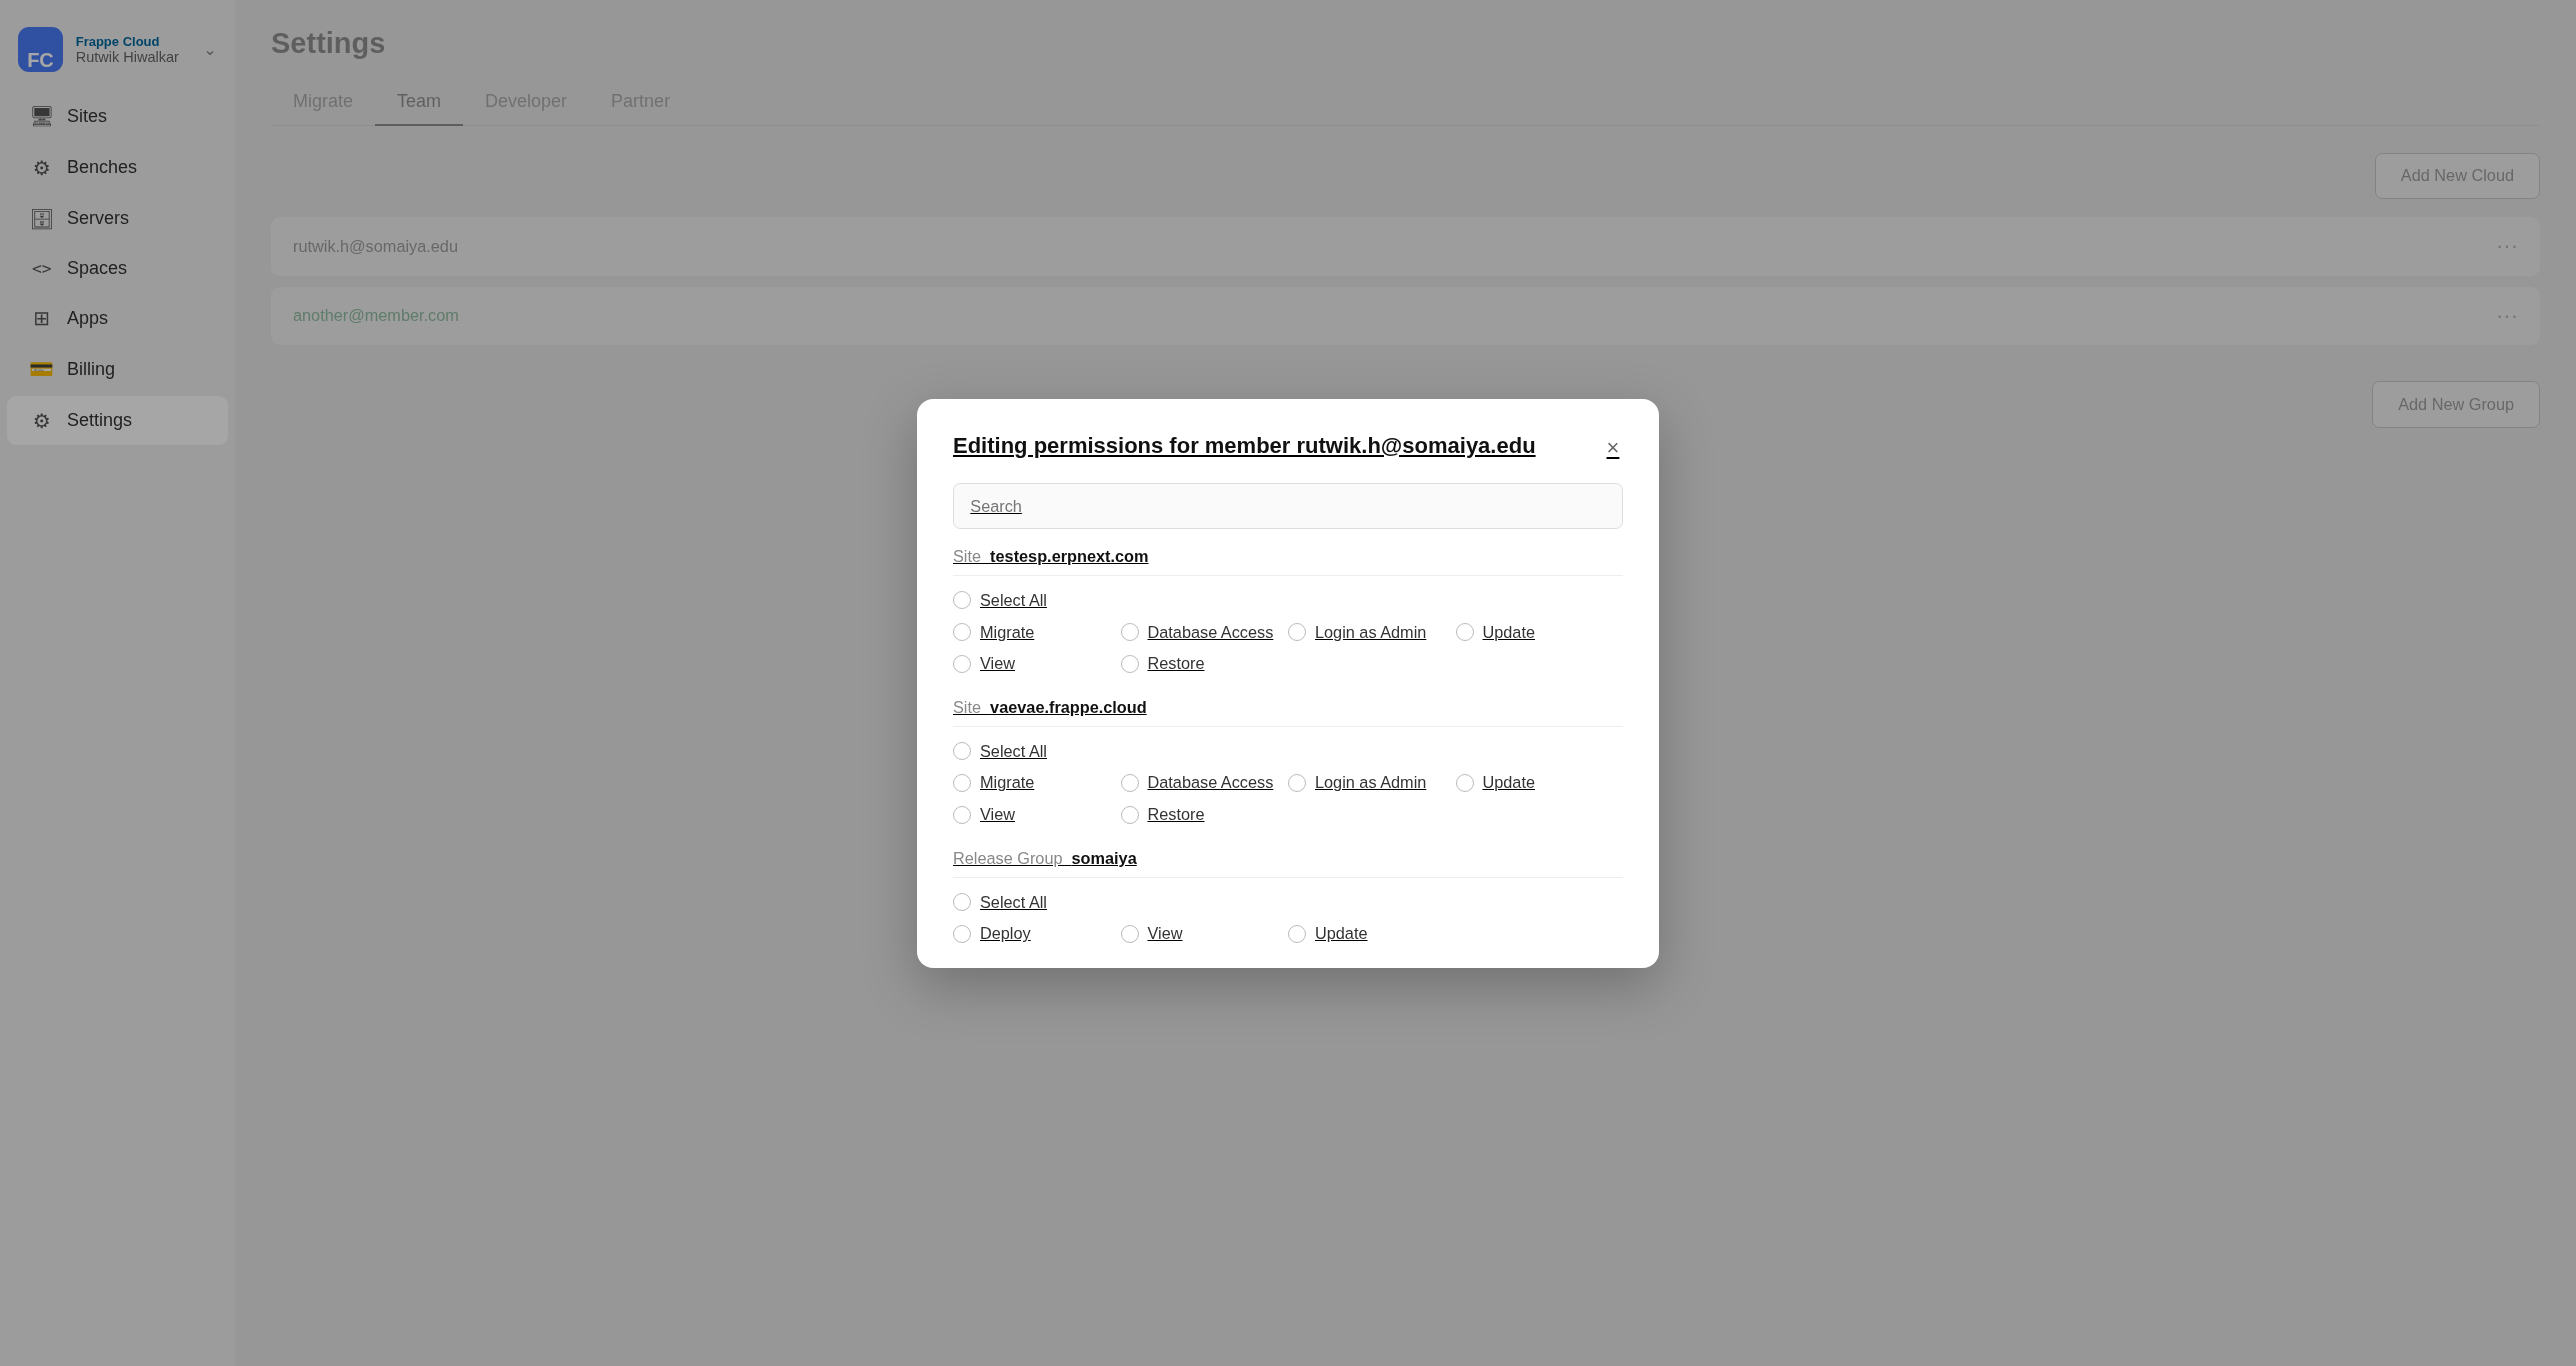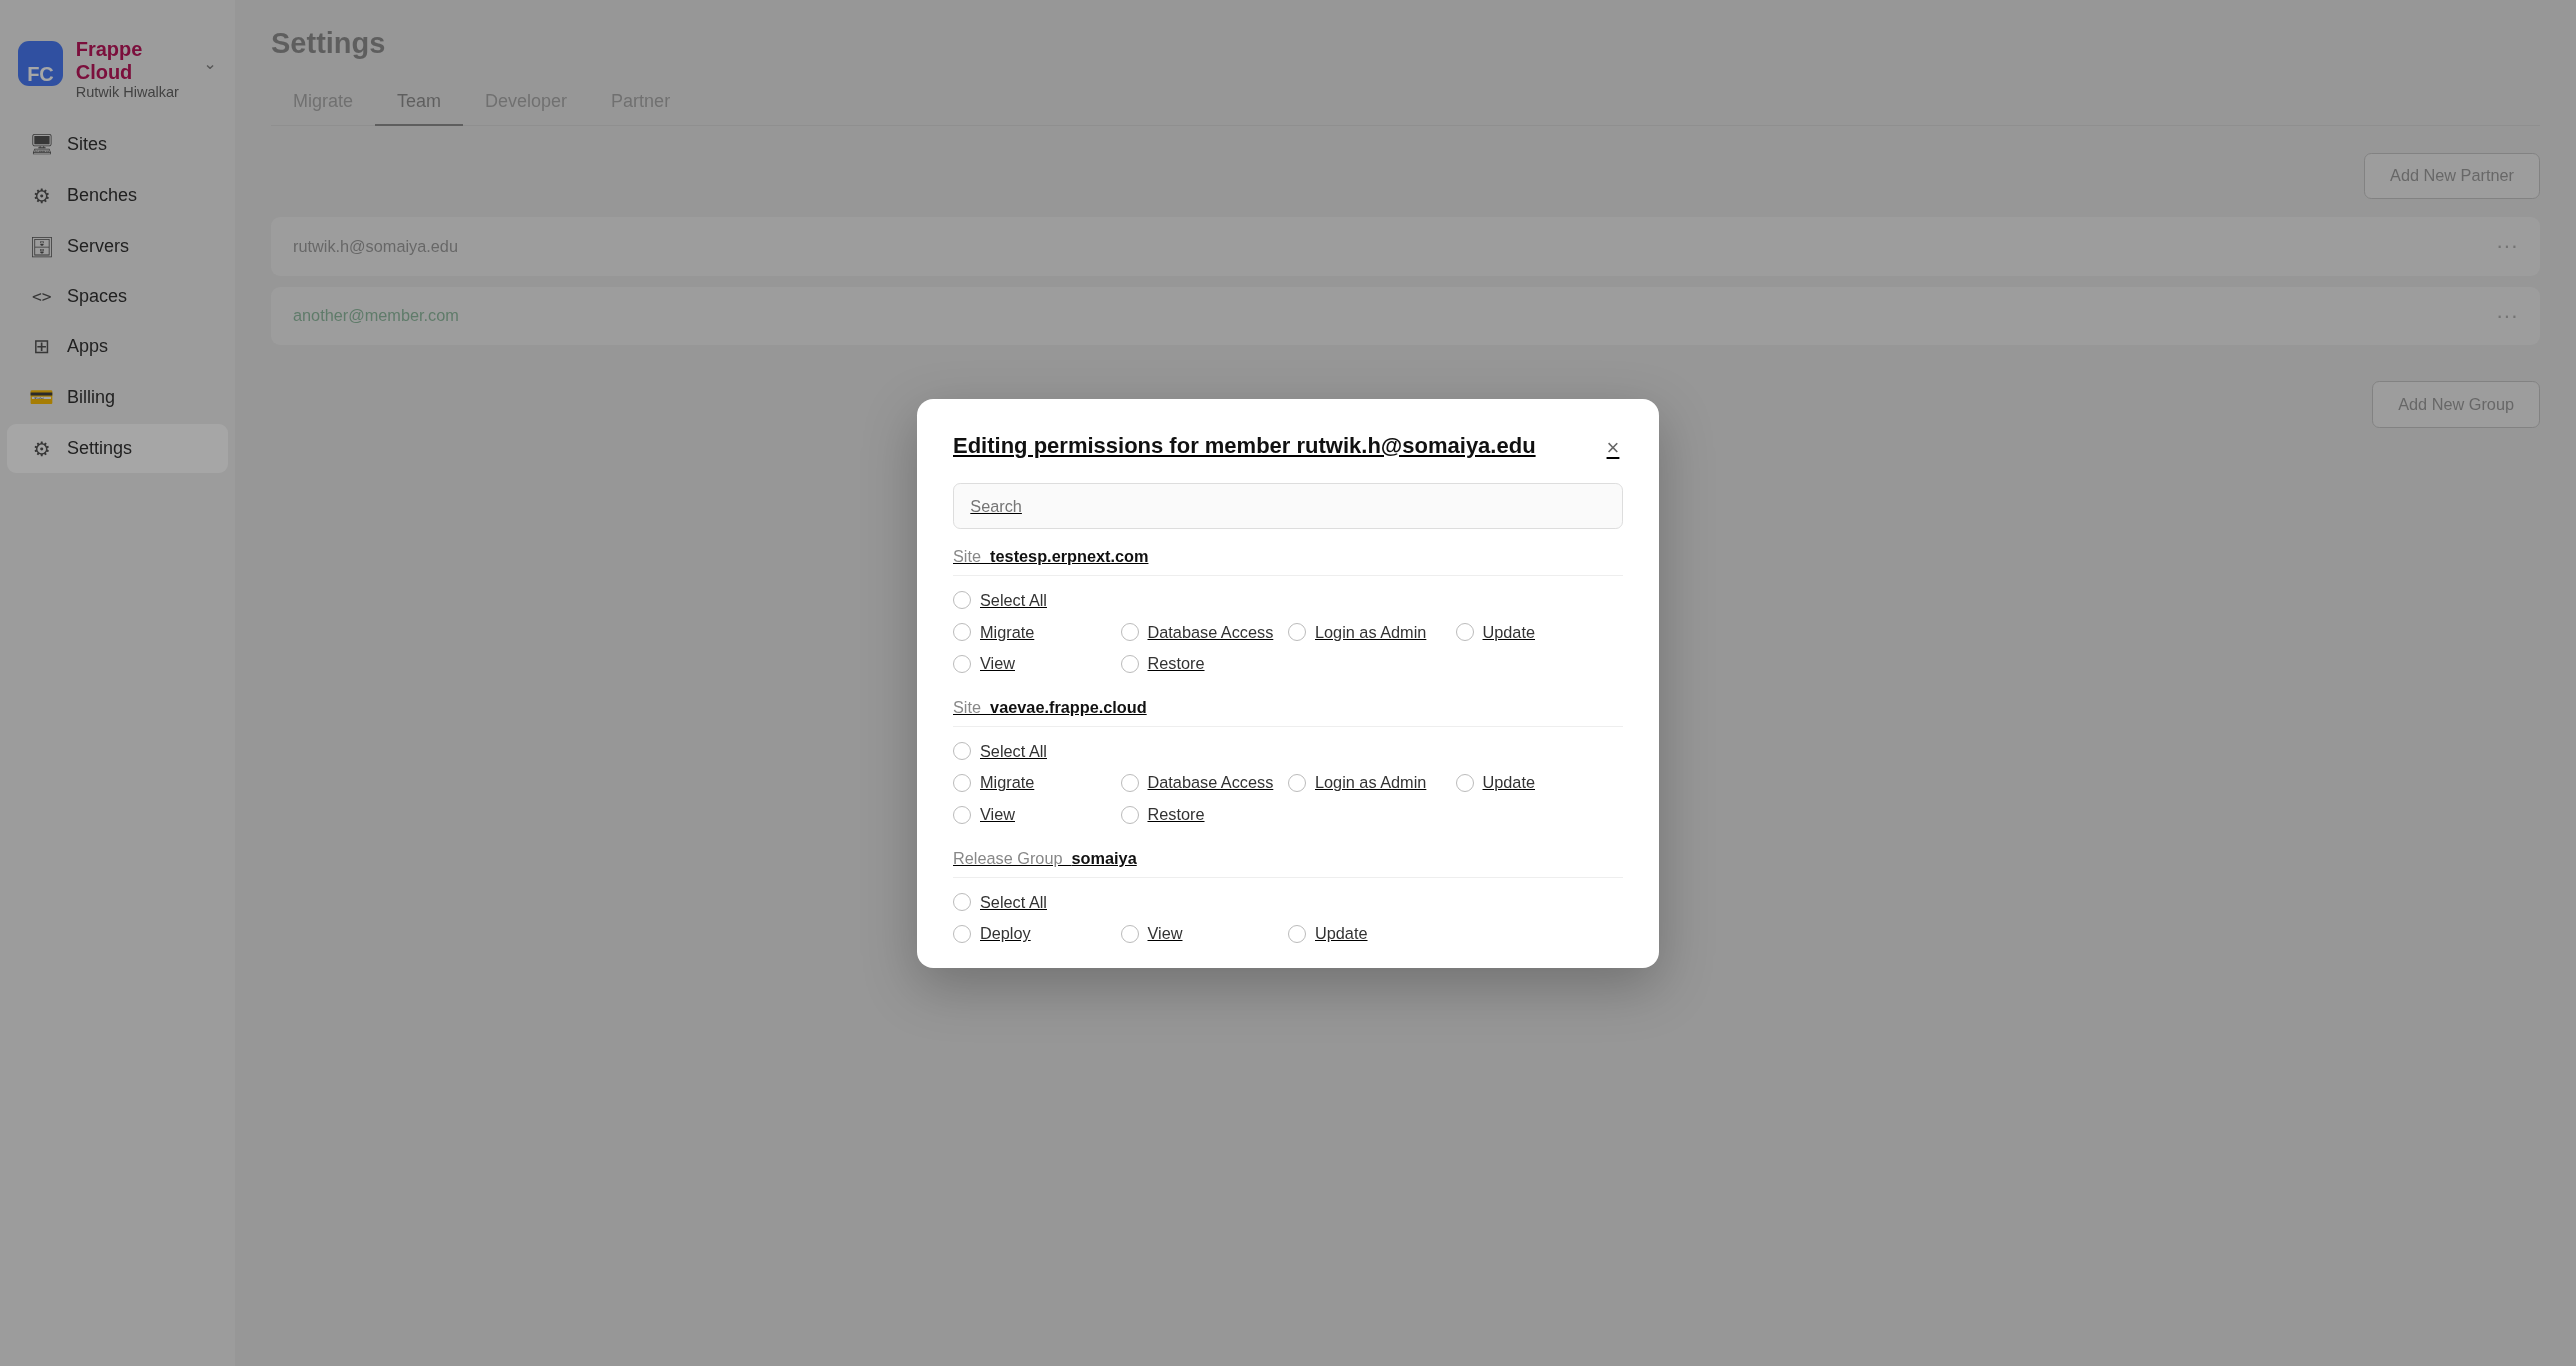--- a/index.html
+++ b/index.html
@@ -28,21 +28,21 @@
       gap: 12.7px;
     }
     .app-icon {
       width: 45px; height: 45px;
       background: #4a7cf7;
       border-radius: 11px;
       display: flex; align-items: flex-end; justify-content: center;
       color: white; font-size: 20px; font-weight: bold;
     }
     .app-title-block { flex: 1; }
-    .app-name { font-size: 20px; font-weight: 600; color: #be185d; margin-top: 11px; }
+    .app-name { font-size: 13px; font-weight: 600; color: #0369a1; }
     .app-subtitle { font-size: 14.5px; color: #666; }
     .app-chevron { color: #888; font-size: 16.3px; cursor: pointer; }
     .nav-item {
       display: flex;
       align-items: center;
       gap: 12.7px;
       padding: 12.7px 22px;
       font-size: 18px;
       color: #333;
       cursor: pointer;
@@ -275,21 +275,21 @@
   <div class="bg-content">
     <div class="page-title">Settings</div>
     <div class="tabs">
       <div class="tab">Migrate</div>
       <div class="tab active">Team</div>
       <div class="tab">Developer</div>
       <div class="tab">Partner</div>
     </div>
 
     <div class="section-header">
-      <button class="btn-outline">Add New Partner</button>
+      <button class="btn-outline">Add New Cloud</button>
     </div>
 
     <div class="member-row">
       <span style="font-size:16.3px;color:#333;">rutwik.h@somaiya.edu</span>
       <button class="more-btn">···</button>
     </div>
     <div class="member-row">
       <span style="font-size:16.3px;color:#15803d;">another@member.com</span>
       <button class="more-btn">···</button>
     </div>

